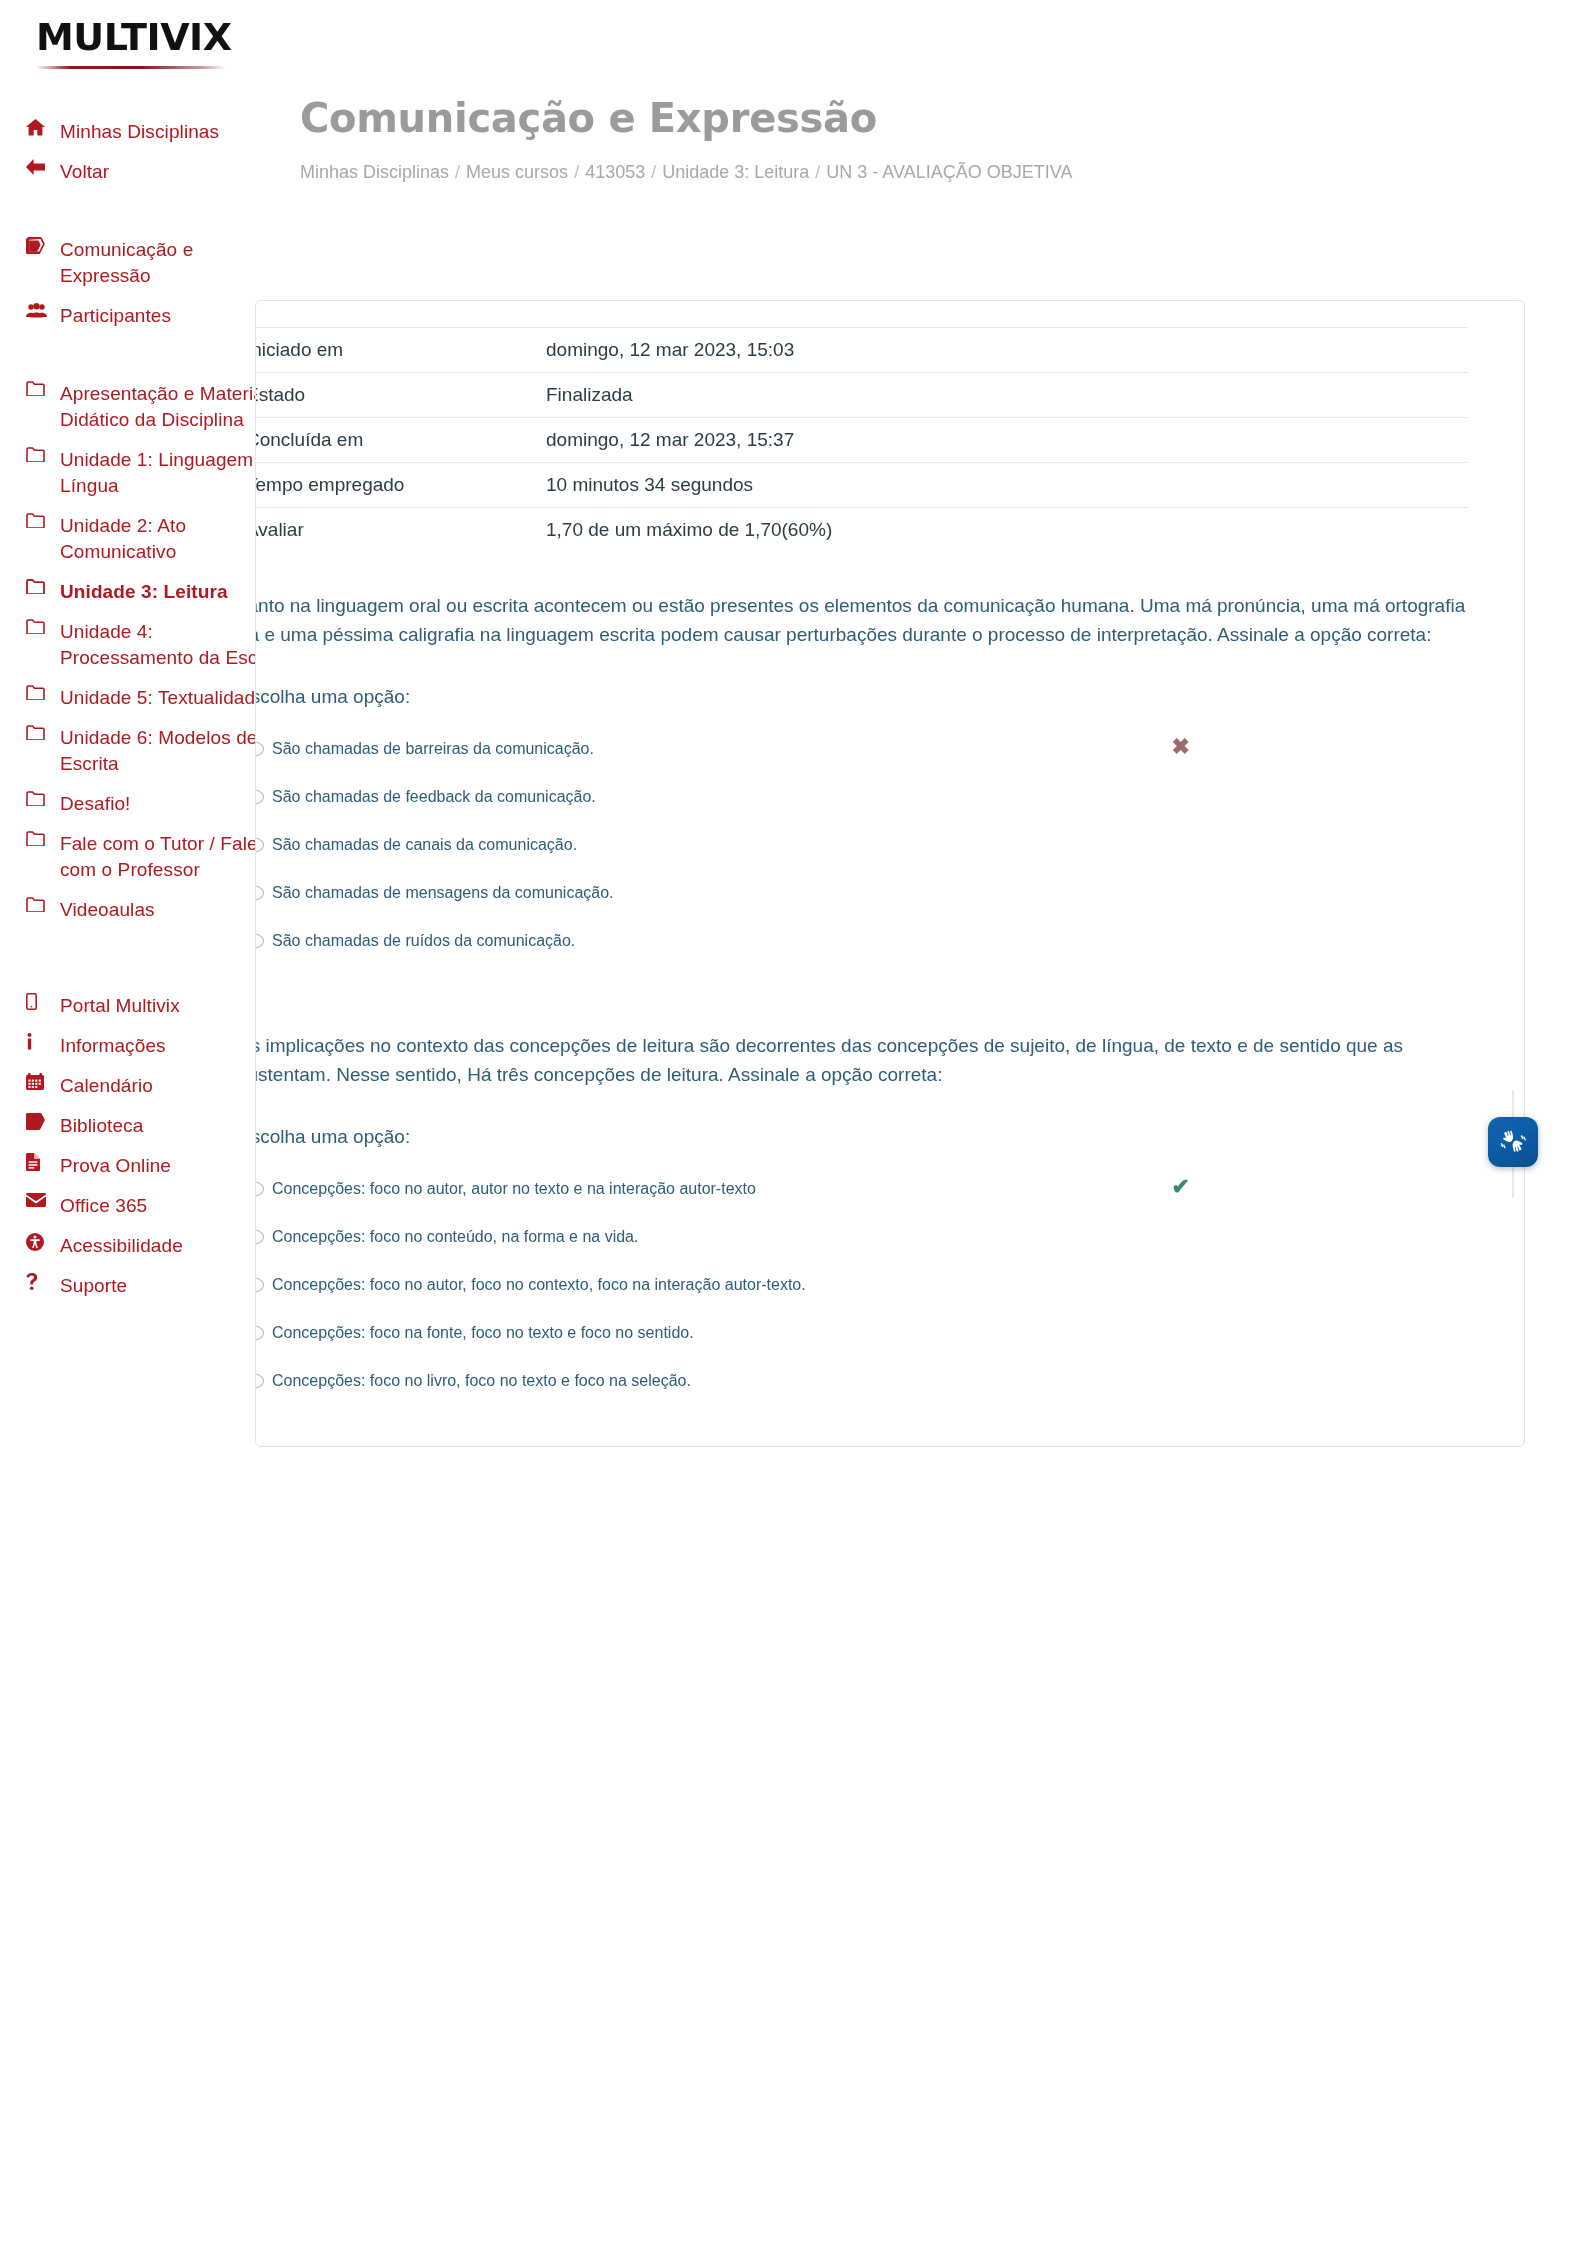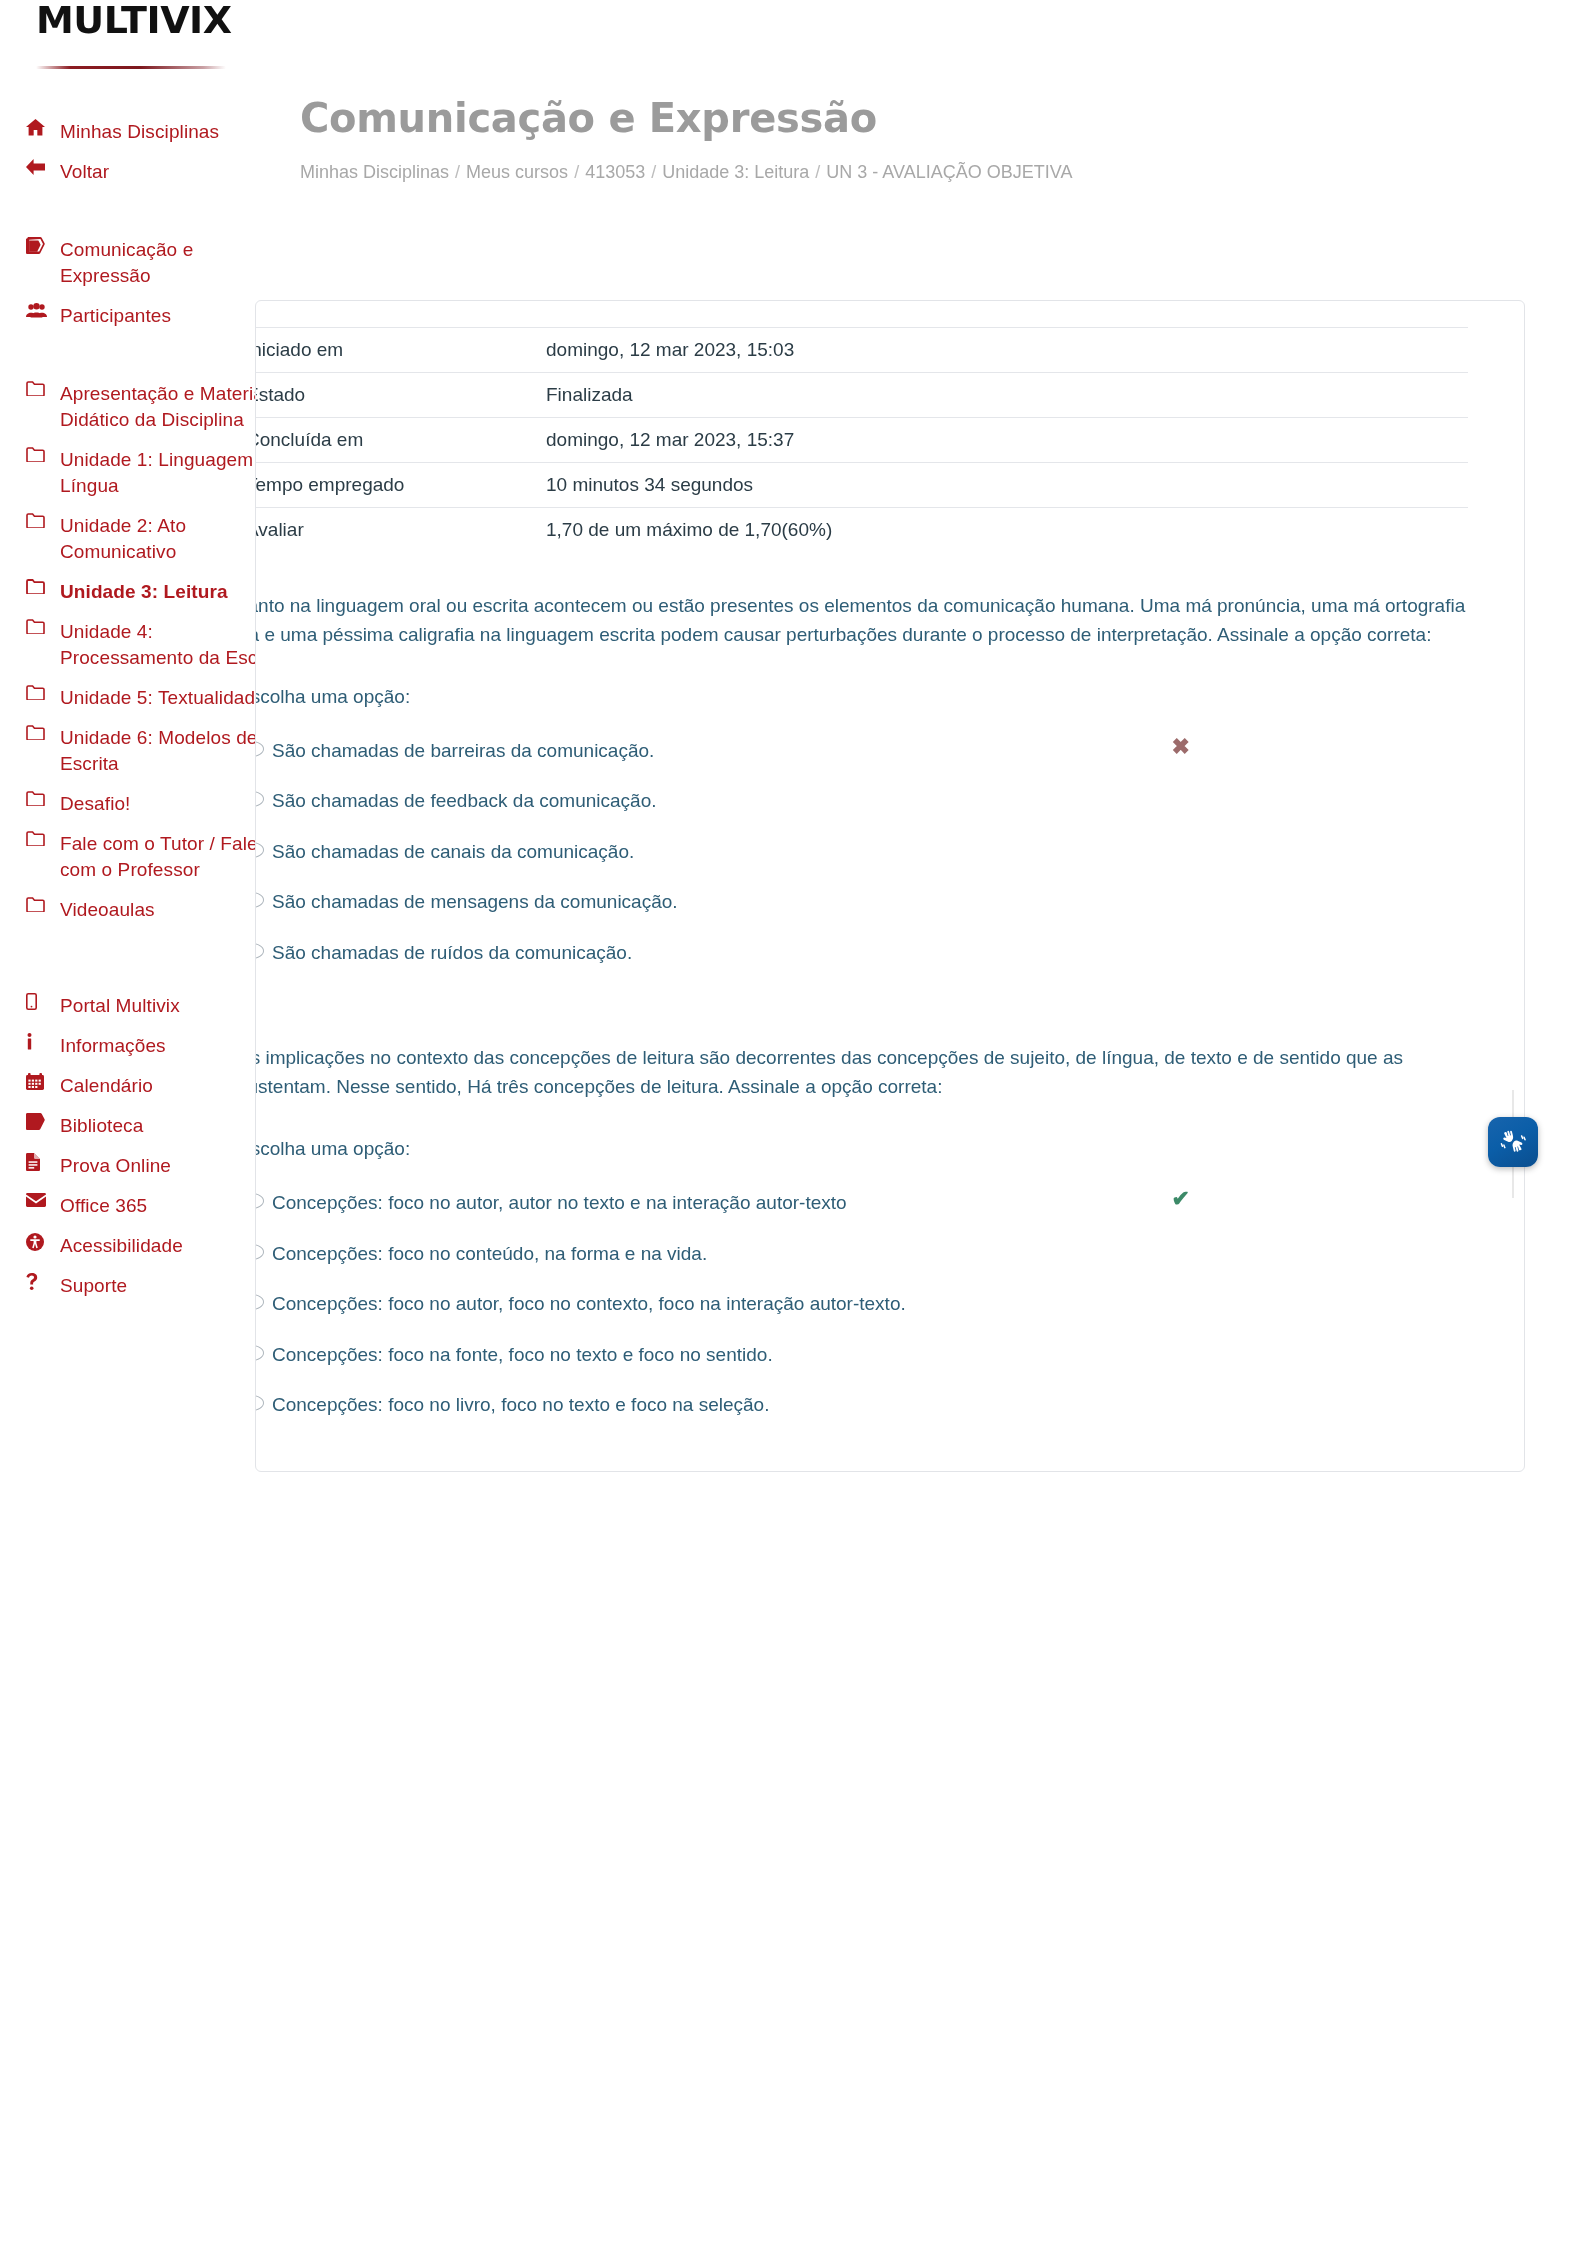--- a/index.html
+++ b/index.html
@@ -17,21 +17,21 @@
   }
 
   
   #logo-area {
     position: absolute;
     left: 0; top: 0;
     width: 300px; height: 96px;
   }
   #logo-wordmark {
     position: absolute;
-    left: 36px; top: 1px;
+    left: 36px; top: 18px;
     font-family: "DejaVu Sans", sans-serif;
     font-weight: 700;
     font-size: 38px;
     letter-spacing: -0.5px;
     color: #111111;
     line-height: 1;
   }
   #logo-rule {
     position: absolute;
     left: 36px; top: 66px;
@@ -171,21 +171,21 @@
   }
   .answer-radio {
     flex: 0 0 26px;
     width: 16px; height: 16px;
     margin: 4px 8px 0 0;
     border: 1px solid #aeb6bd;
     border-radius: 50%;
     background: #fff;
   }
   .answer-text {
-    font-size: 19px;
+    font-size: 16px;
     line-height: 1.5;
     color: #2e5d76;
     flex: 1 1 auto;
   }
   .answer-mark {
     position: absolute;
     right: 278px;
     top: 10px;
     font-size: 22px;
     font-weight: 700;

